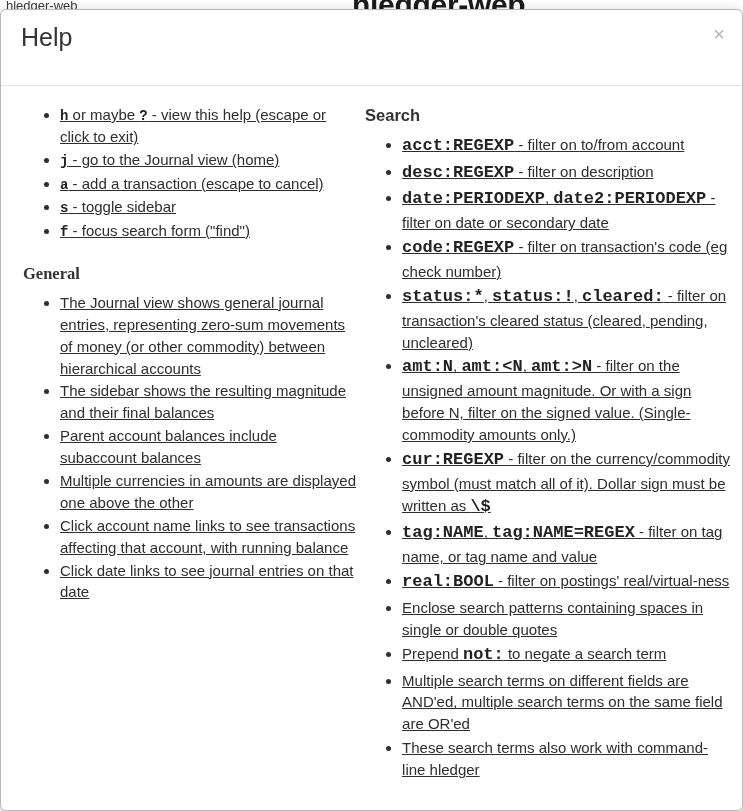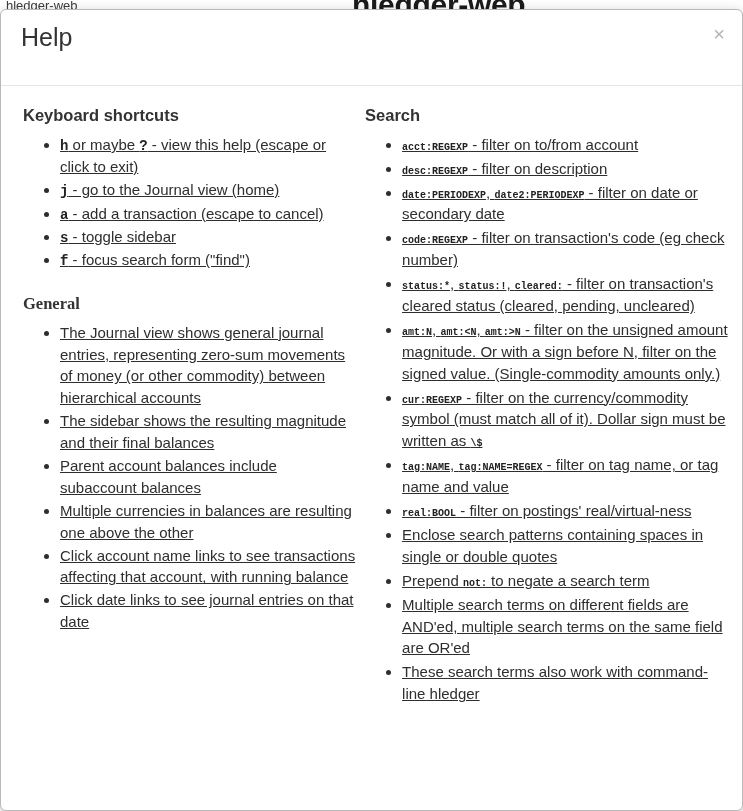--- a/index.html
+++ b/index.html
@@ -135,56 +135,55 @@
   .col-right ul.helplist li {
     margin-bottom: 2px;
   }
   code, .kbd {
     font-family: "Liberation Mono", "DejaVu Sans Mono", monospace;
     font-weight: bold;
     font-size: 14px;
     color: #222222;
   }
   .col-right code {
-    font-size: 10px;
+    font-size: 17px;
   }
 </style>
 </head>
 <body>
 
 <div class="backdrop">
   <div class="bg-browser-label">hledger-web</div>
   <div class="bg-page-title">hledger-web</div>
   <div class="bg-rule"></div>
 </div>
 
 <div class="modal">
   <div class="modal-header">
     <h3 class="modal-title">Help</h3>
     <button class="modal-close">×</button>
   </div>
   <div class="modal-body">
 
     <div class="col col-left">
 
-      <h4 class="section">Keyboard shortcuts</h4>
       <ul class="helplist">
         <li><code class="kbd">h</code><span> or maybe </span><code class="kbd">?</code><span> - view this help (escape or click to exit)</span></li>
         <li><code class="kbd">j</code><span> - go to the Journal view (home)</span></li>
         <li><code class="kbd">a</code><span> - add a transaction (escape to cancel)</span></li>
         <li><code class="kbd">s</code><span> - toggle sidebar</span></li>
         <li><code class="kbd">f</code><span> - focus search form ("find")</span></li>
       </ul>
 
       <h4 class="section general">General</h4>
       <ul class="helplist">
         <li>The Journal view shows general journal entries, representing zero-sum movements of money (or other commodity) between hierarchical accounts</li>
         <li>The sidebar shows the resulting magnitude and their final balances</li>
         <li>Parent account balances include subaccount balances</li>
-        <li>Multiple currencies in balances are resulting one above the other</li>
+        <li>Multiple currencies in amounts are displayed one above the other</li>
         <li>Click account name links to see transactions affecting that account, with running balance</li>
         <li>Click date links to see journal entries on that date</li>
       </ul>
     </div>
 
     <div class="col col-right">
       <h4 class="section">Search</h4>
       <ul class="helplist">
 
         <li><code>acct:REGEXP</code><span> - filter on to/from account</span></li>

